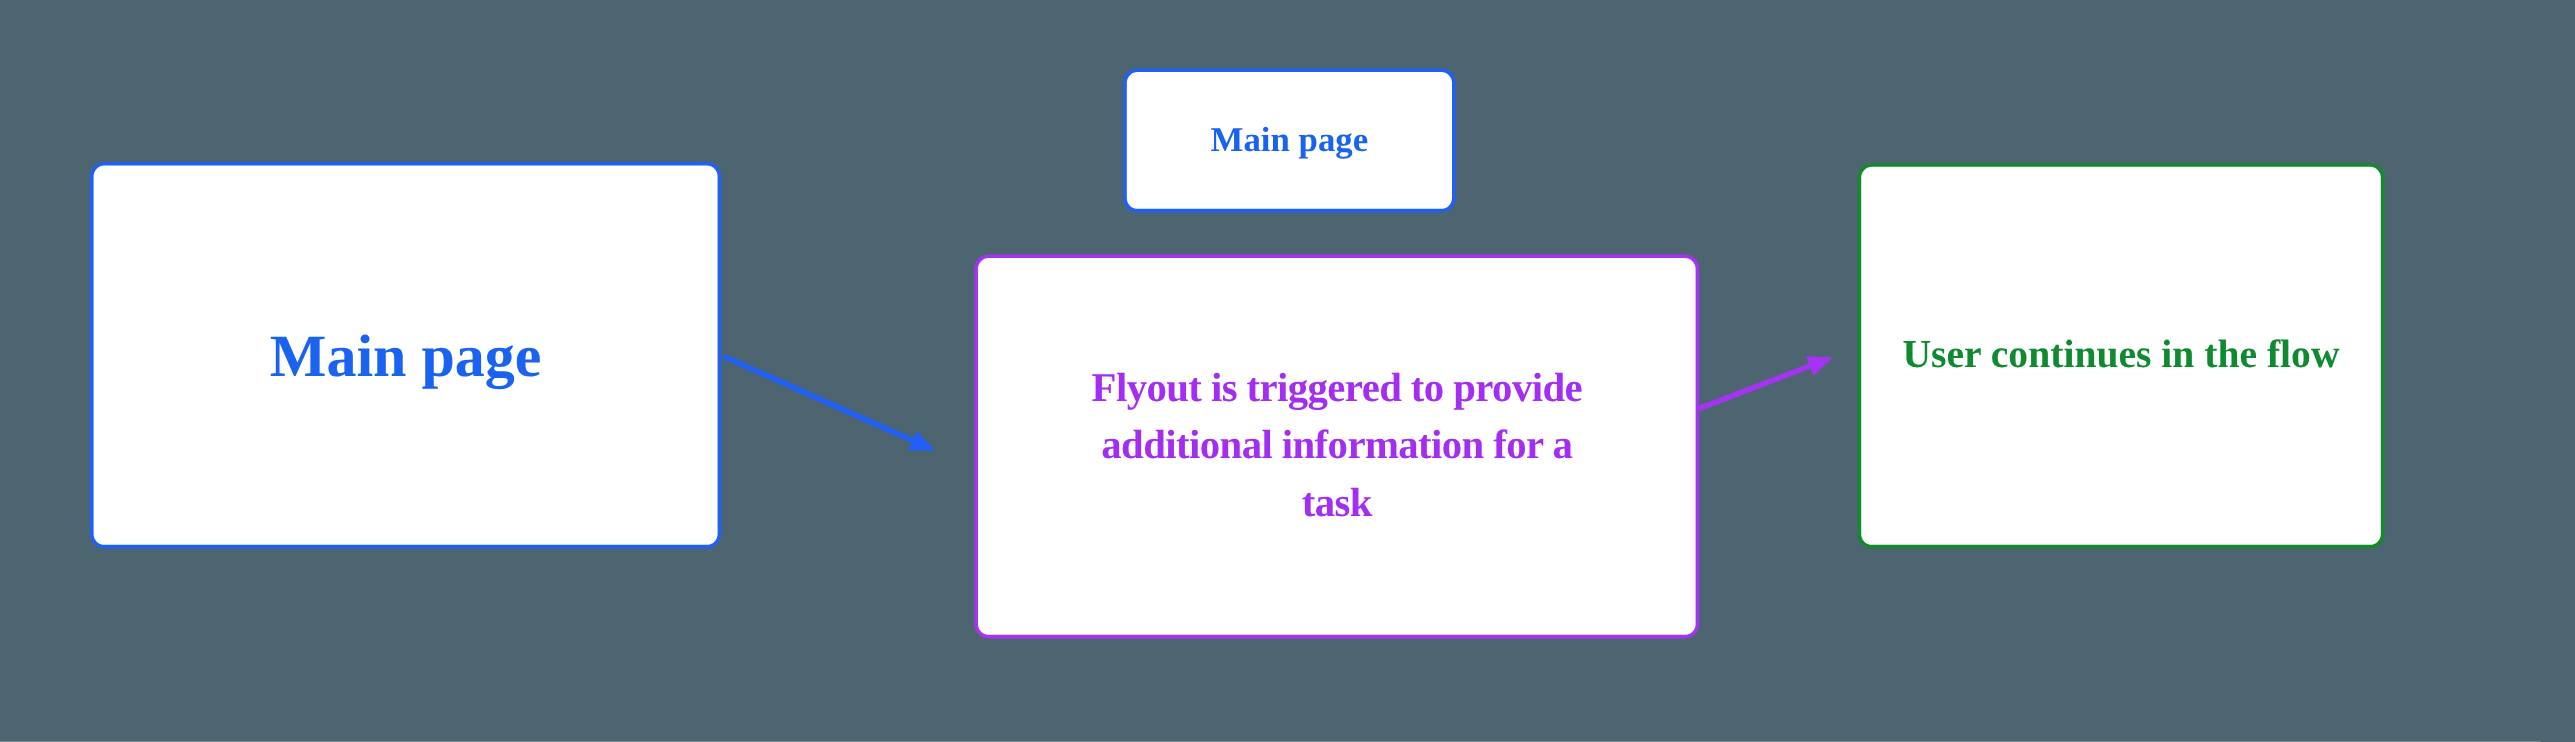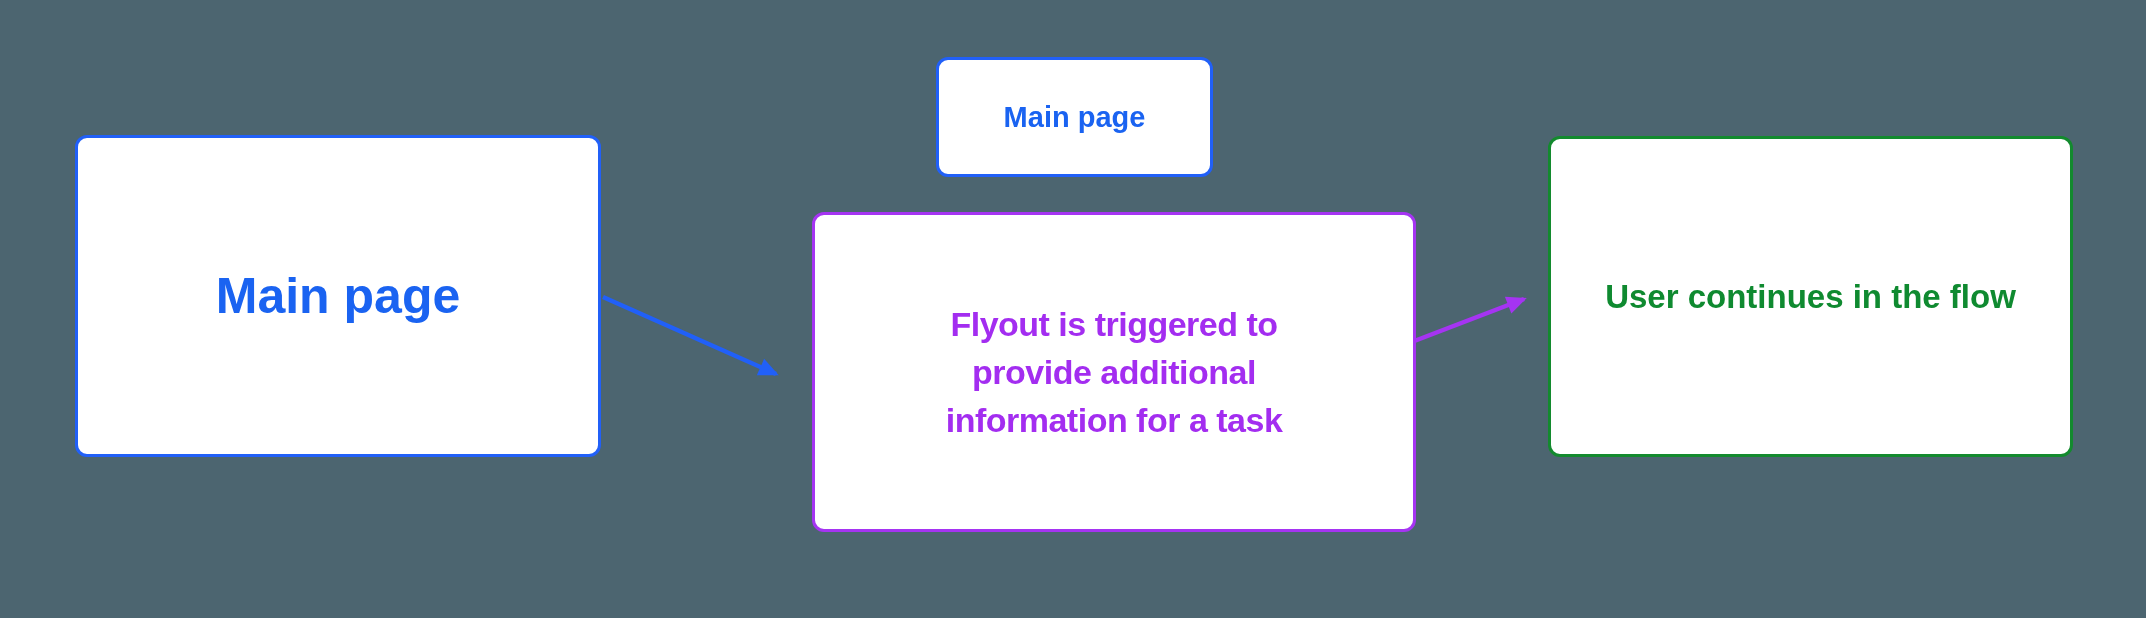--- a/index.html
+++ b/index.html
@@ -66,29 +66,30 @@
     font-size: 34px;
     line-height: 48px;
     letter-spacing: -0.5px;
   }
   .node-flyout .node-label {
     max-width: 440px;
   }
   .node-continue {
     left: 1548px;
     top: 136px;
-    width: 525px;
+    width: 439px;
     height: 321px;
     border: 3px solid #138A2E;
     color: #0F8A30;
     font-size: 33px;
     white-space: nowrap;
   }
   .node-label {
     display: inline-block;
+    font-family: Liberation Serif, serif;
   }
 </style>
 </head>
 <body>
 
 <div class="canvas">
 
   <svg class="connectors" width="2146" height="618" viewBox="0 0 2146 618">
     <defs>
       <marker id="arrow-blue" markerUnits="userSpaceOnUse" markerWidth="26" markerHeight="26" refX="18" refY="11" orient="auto">

